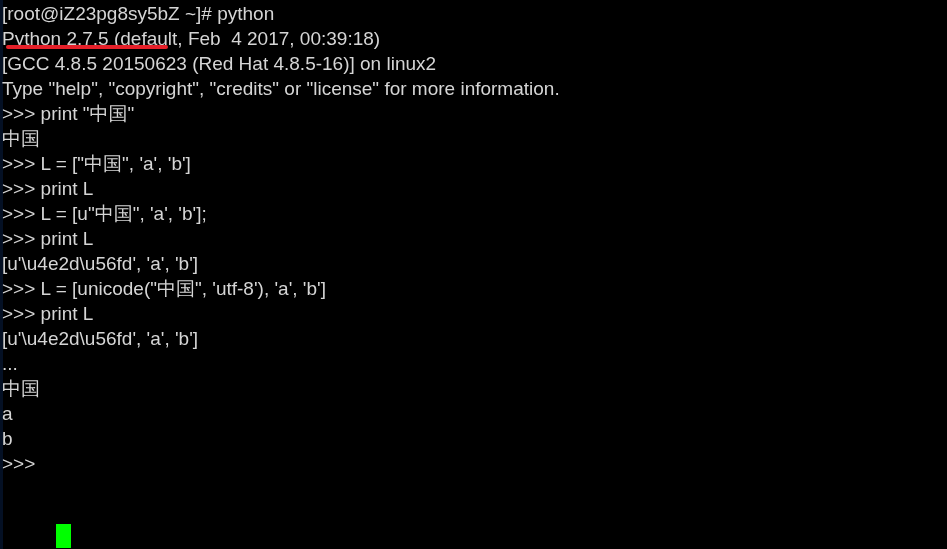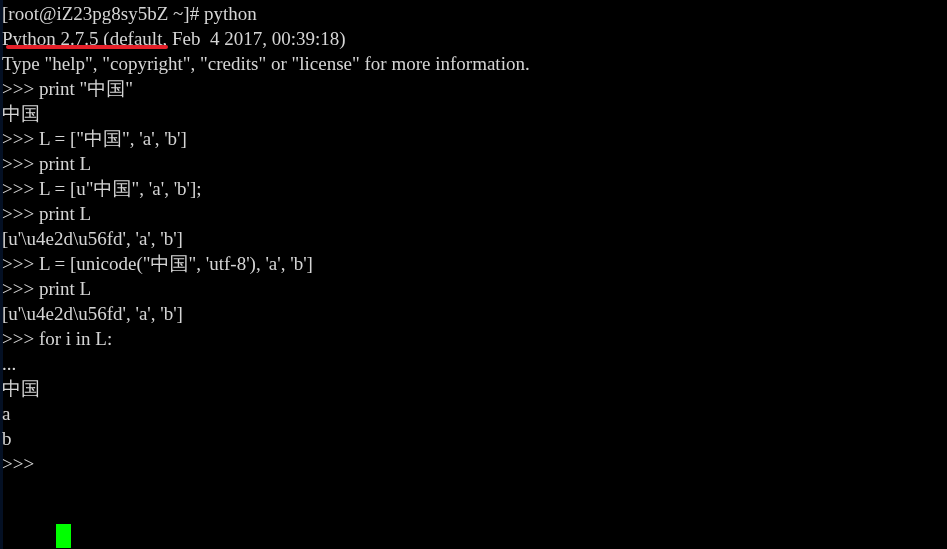--- a/index.html
+++ b/index.html
@@ -7,21 +7,21 @@
     margin: 0;
     padding: 0;
     background: #000000;
   }
   #terminal {
     position: relative;
     width: 947px;
     height: 549px;
     background: #000000;
     overflow: hidden;
-    font-family: Liberation Serif, serif;
+    font-family: Liberation Sans, sans-serif;
     font-size: 19px;
     line-height: 25px;
     letter-spacing: 0px;
     color: #d5d5d5;
     -webkit-font-smoothing: none;
   }
   
   .left-edge {
     position: absolute;
     left: 0;
@@ -72,32 +72,32 @@
 </head>
 <body>
 
 <div id="terminal" style="background: rgb(0, 0, 0); color: rgb(213, 213, 213);">
 
   <div class="left-edge"></div>
 
   <div class="screen">
     <div class="line"><span class="txt">[root@iZ23pg8sy5bZ ~]# python</span></div>
     <div class="line"><span class="txt">Python 2.7.5 (default, Feb  4 2017, 00:39:18)</span></div>
+    <div class="line"><span class="txt">[GCC 4.8.5 20150623 (Red Hat 4.8.5-16)] on linux2</span></div>
     <div class="line"><span class="txt">Type "help", "copyright", "credits" or "license" for more information.</span></div>
     <div class="line"><span class="txt">&gt;&gt;&gt; print "中国"</span></div>
     <div class="line"><span class="txt">中国</span></div>
     <div class="line"><span class="txt">&gt;&gt;&gt; L = ["中国", 'a', 'b']</span></div>
     <div class="line"><span class="txt">&gt;&gt;&gt; print L</span></div>
     <div class="line"><span class="txt">&gt;&gt;&gt; L = [u"中国", 'a', 'b'];</span></div>
     <div class="line"><span class="txt">&gt;&gt;&gt; print L</span></div>
     <div class="line"><span class="txt">[u'\u4e2d\u56fd', 'a', 'b']</span></div>
     <div class="line"><span class="txt">&gt;&gt;&gt; L = [unicode("中国", 'utf-8'), 'a', 'b']</span></div>
     <div class="line"><span class="txt">&gt;&gt;&gt; print L</span></div>
     <div class="line"><span class="txt">[u'\u4e2d\u56fd', 'a', 'b']</span></div>
-    <div class="line"><span class="txt">&gt;&gt;&gt; for i in L:</span></div>
     <div class="line"><span class="txt">... </span></div>
     <div class="line"><span class="txt">中国</span></div>
     <div class="line"><span class="txt">a</span></div>
     <div class="line"><span class="txt">b</span></div>
     <div class="line"><span class="txt">&gt;&gt;&gt; </span></div>
   </div>
 
   <div class="underline-annotation" style="background: rgb(229, 32, 41);"></div>
 
   <div class="cursor-block" style="background: rgb(0, 255, 0);"></div>

